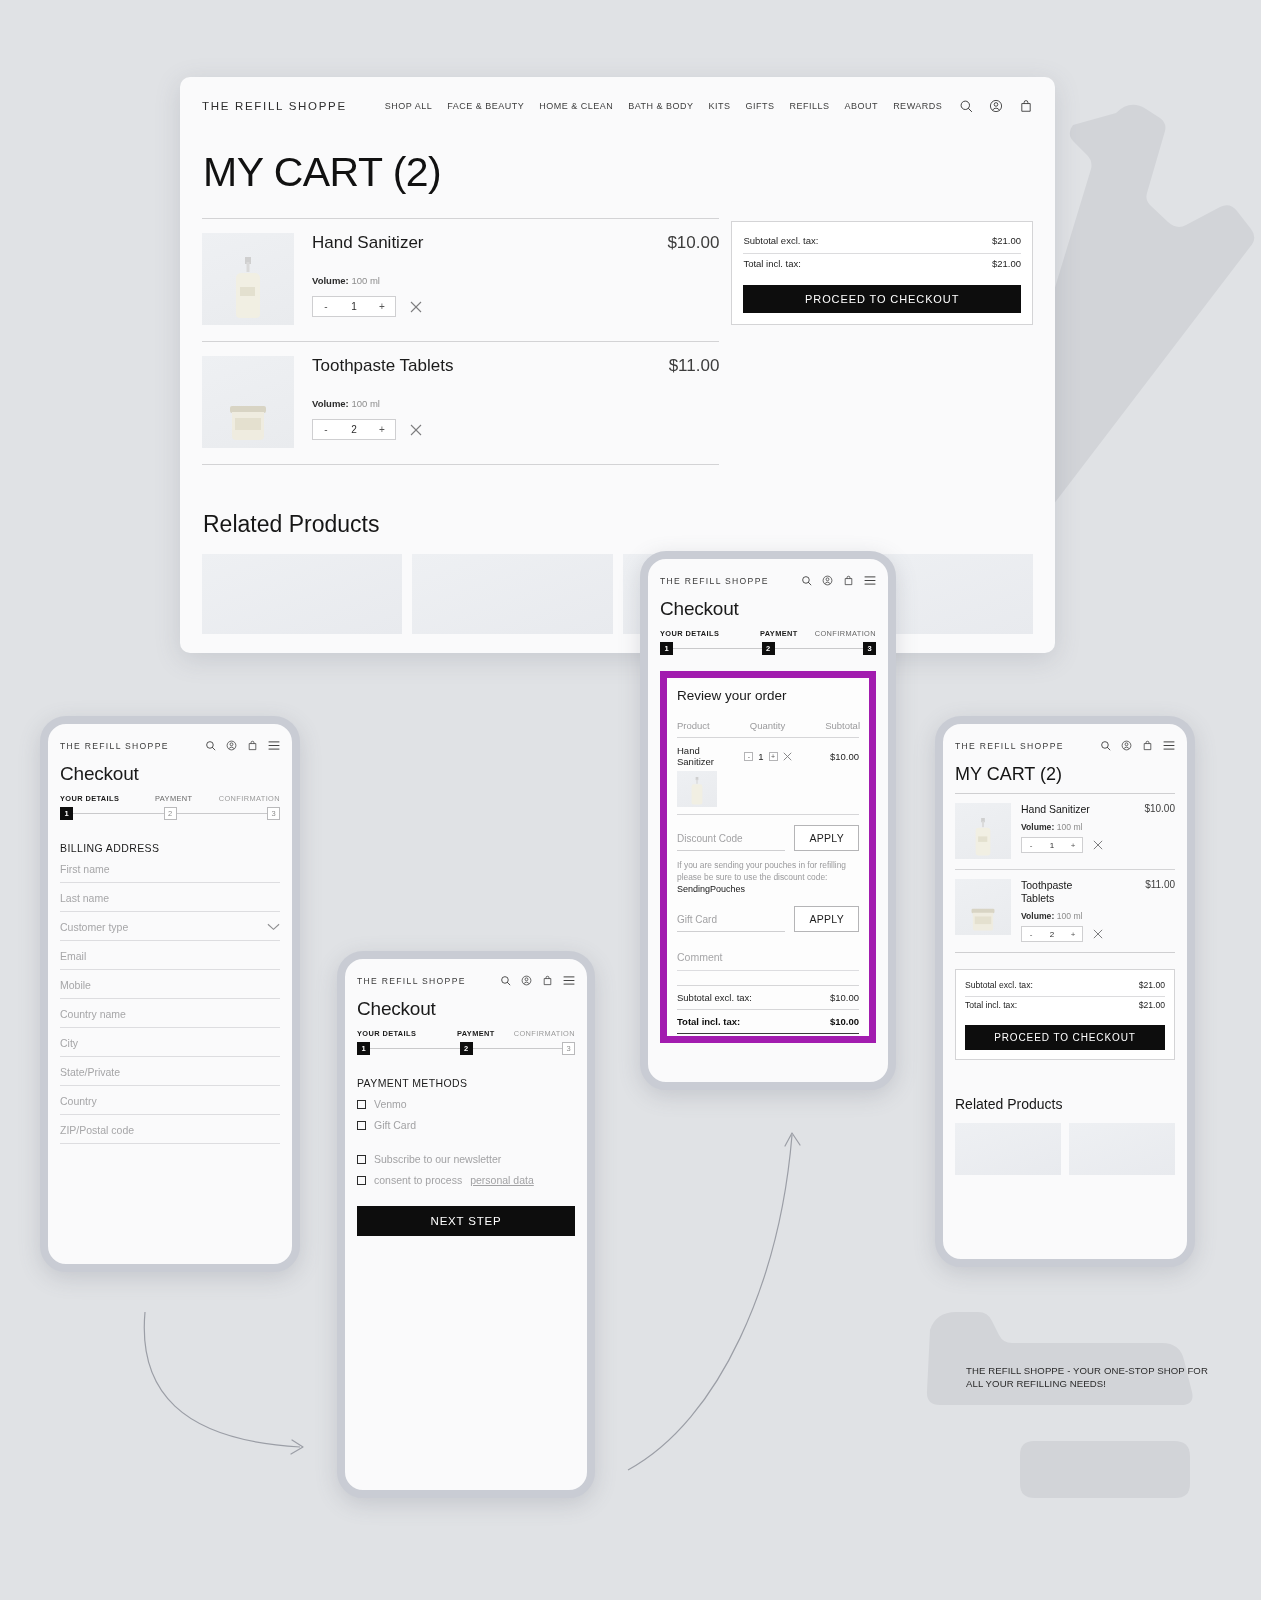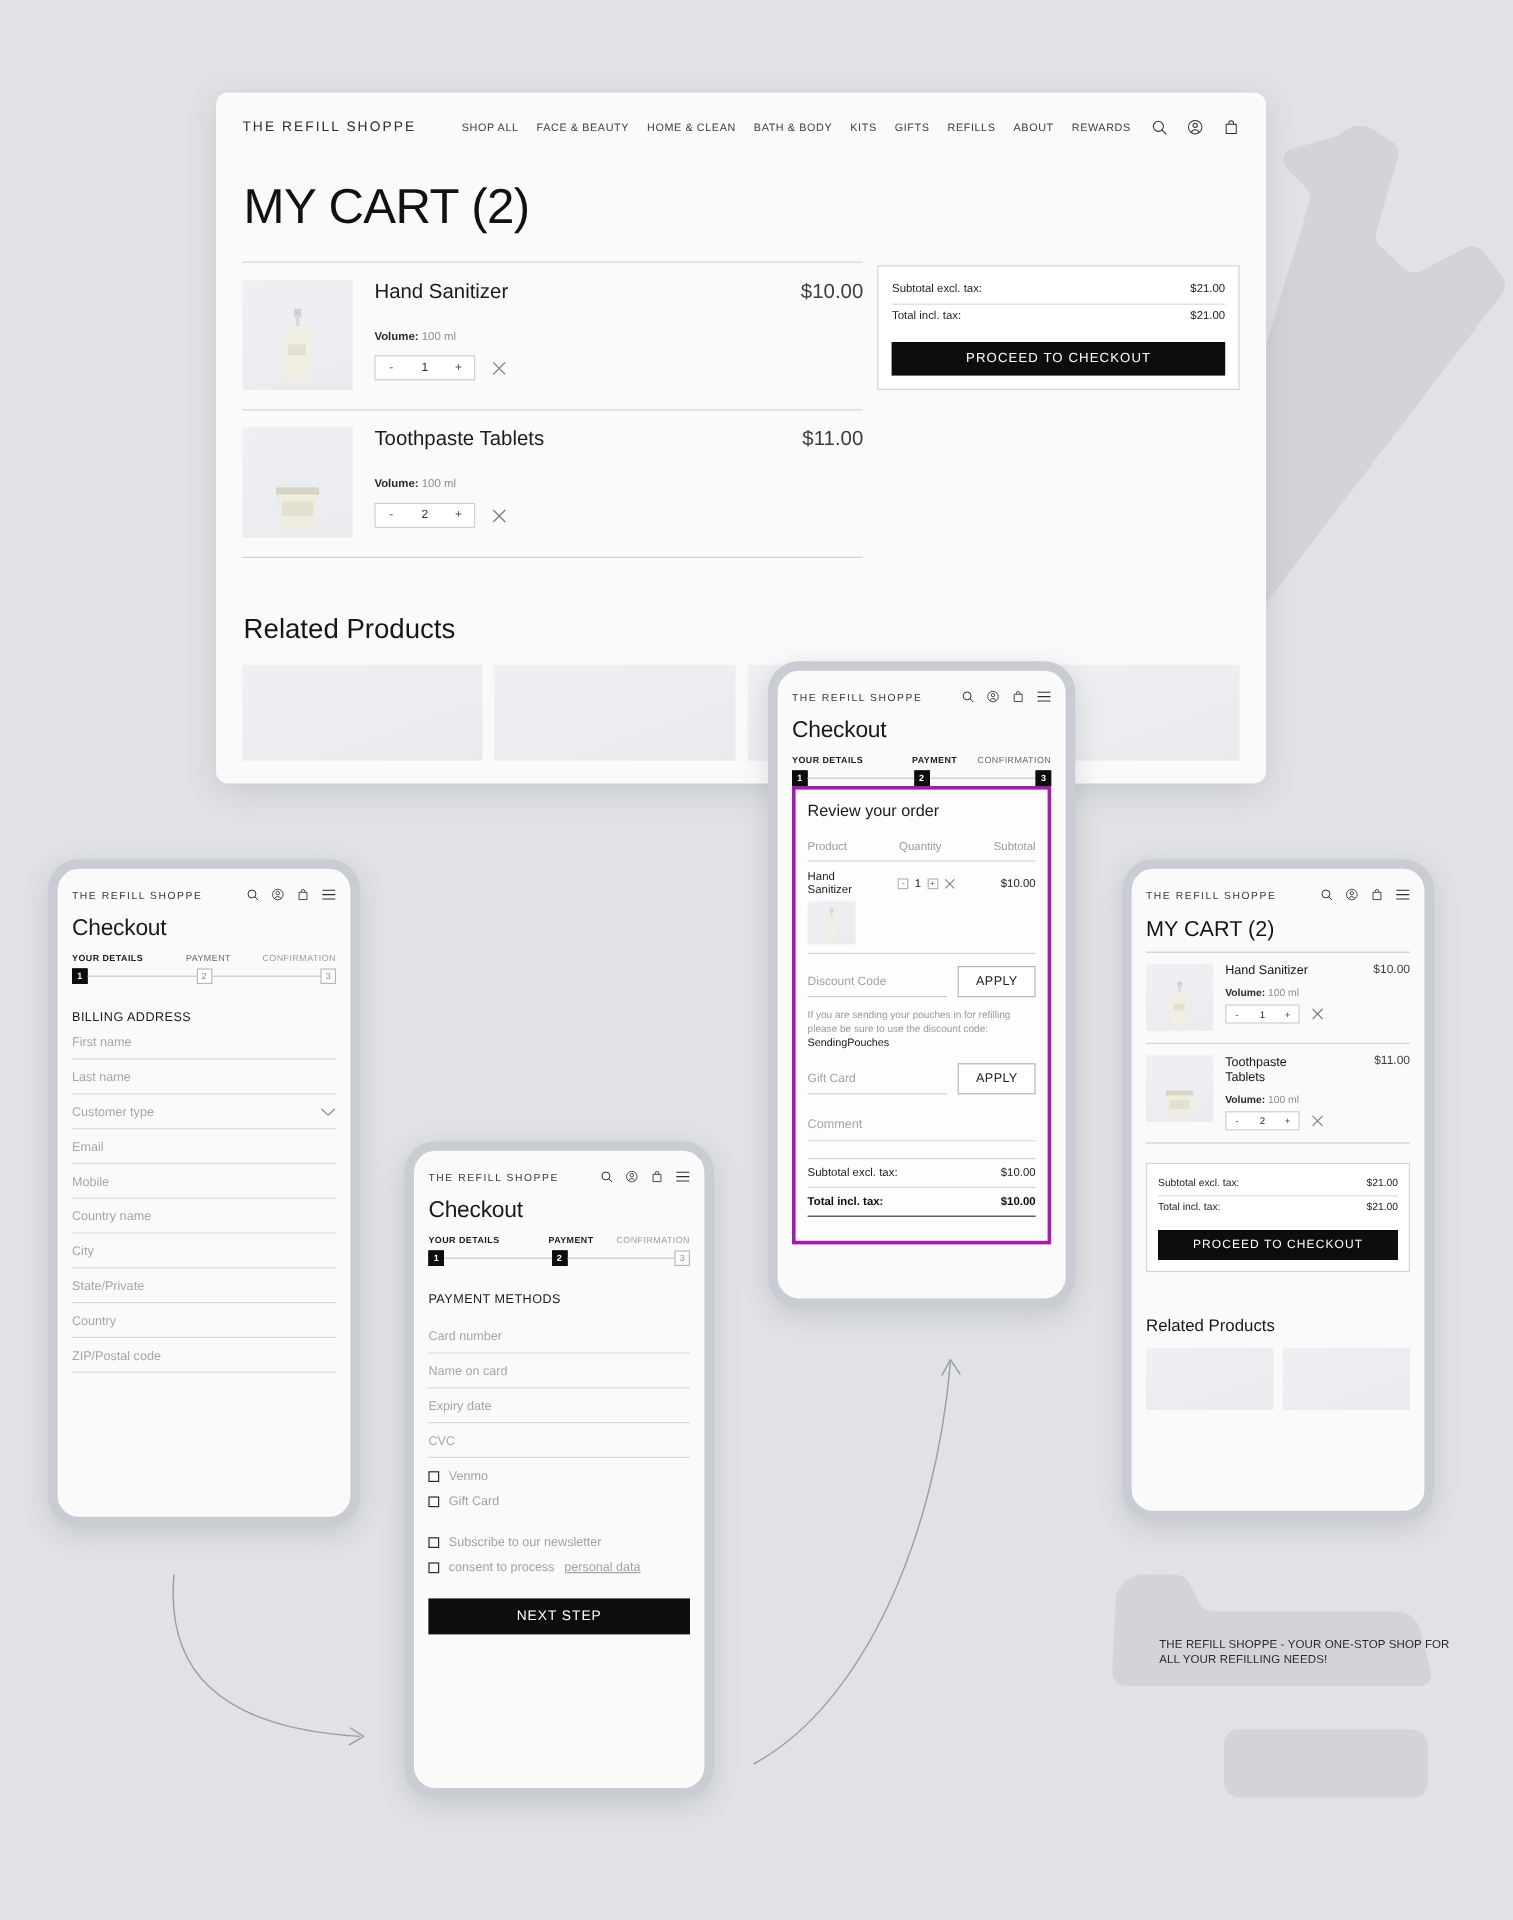--- a/index.html
+++ b/index.html
@@ -140,21 +140,21 @@
   }
 
   
   #phone-billing { left: 40px; top: 716px; width: 260px; height: 556px; }
 
   
   #phone-payment { left: 337px; top: 951px; width: 258px; height: 547px; }
 
   
   #phone-review { left: 640px; top: 551px; width: 256px; height: 539px; }
-  .rev-card { border: 3px solid #a21caf; background: #fdfdfd; padding: 10px 10px 20px 10px; }
+  .rev-card { border: 7px solid #a21caf; background: #fdfdfd; margin-top: 16px; padding: 10px 10px 2px 10px; }
   .rev-title { font-size: 13.5px; color: #1a1a1a; }
   .rev-head { display: flex; font-size: 9.5px; color: #9b9b9d; margin-top: 17px; padding-bottom: 6px; gap: 40px; }
   .rev-head .c1 { flex: 1; }
   .rev-head .c2 { width: 74px; text-align: center; }
   .rev-head .c3 { width: 54px; text-align: left; }
   .rev-item { display: flex; align-items: center; font-size: 9.5px; color: #1c1c1c; padding-top: 7px; border-top: 1px solid #d6d6d8; }
   .rev-item .c1 { flex: 1; }
   .rev-item .c2 { width: 74px; display: flex; align-items: center; justify-content: center; gap: 5px; }
   .rev-item .c3 { width: 54px; text-align: right; }
   .mini-box { width: 9px; height: 9px; border: 1px solid #b4b4b6; font-size: 7px; display: flex; align-items: center; justify-content: center; color: #555; background: #fff; }
@@ -459,34 +459,20 @@
         <div class="sq on">1</div>
         <div class="steps-line"></div>
         <div class="sq on">2</div>
         <div class="steps-line"></div>
         <div class="sq">3</div>
       </div>
 
       <div class="section-cap">PAYMENT METHODS</div>
 
 
-      <div style="margin-top:10px">
-        <div class="ffield">
-            <span>Card number</span>
-          </div>
-        <div class="ffield">
-            <span>Name on card</span>
-          </div>
-        <div class="ffield">
-            <span>Expiry date</span>
-          </div>
-        <div class="ffield">
-            <span>CVC</span>
-          </div>
-      </div>
 
       <div style="margin-top:9px">
         <div class="cbrow">
             <span class="cb"></span>
             <span>Venmo</span>
           </div>
         <div class="cbrow">
             <span class="cb"></span>
             <span>Gift Card</span>
           </div>

